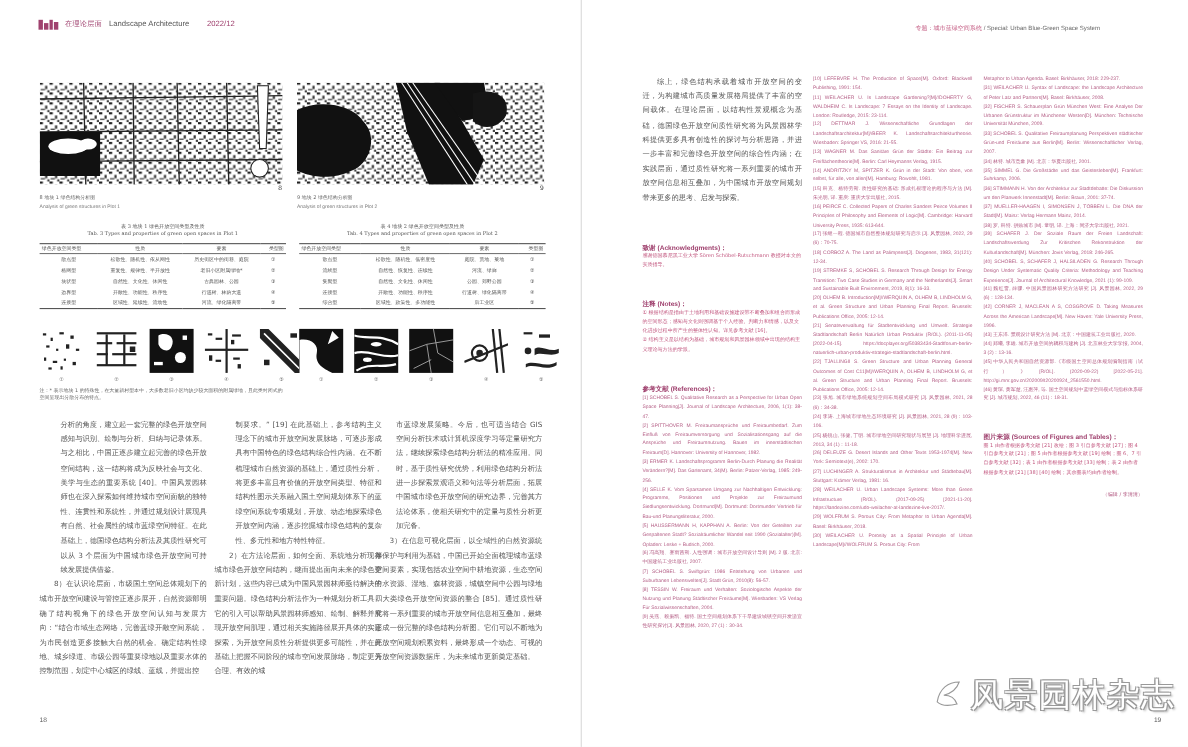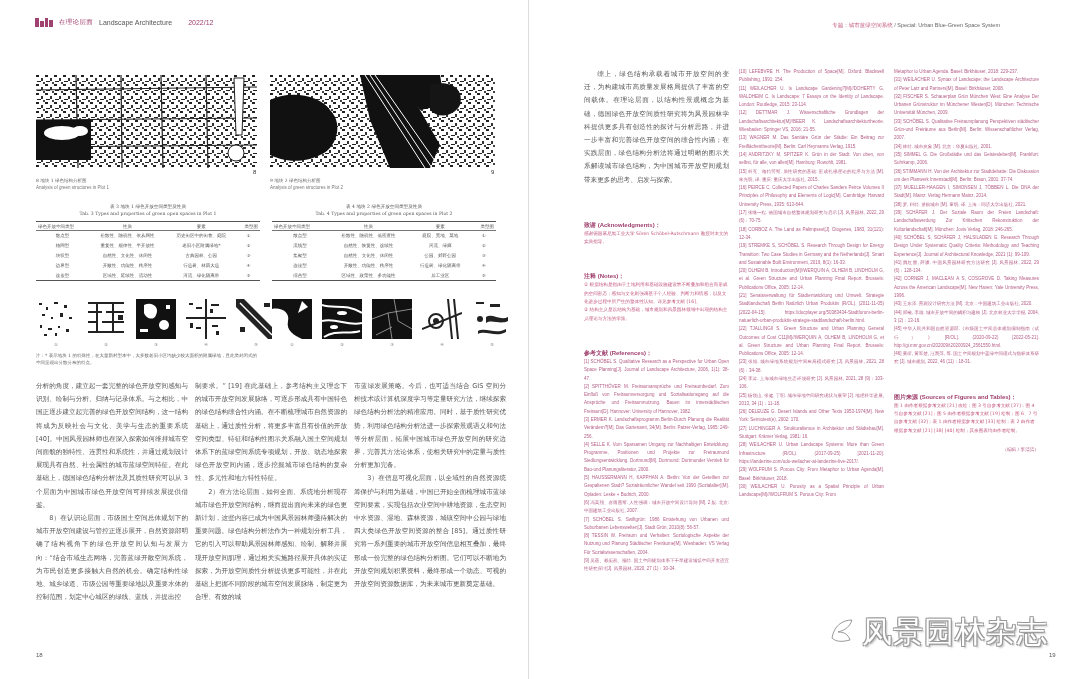--- a/index.html
+++ b/index.html
@@ -32,21 +32,21 @@
   
   .thumbs{position:absolute;display:flex;gap:9px;}
   .thumb{display:flex;flex-direction:column;align-items:center;}
   .thumb .img{width:40px;height:40px;background:#fff;overflow:hidden;}
   .thumb .img svg{width:100%;height:100%;display:block;}
   .thumb .lbl{font-size:4.5px;color:#777;margin-top:3px;}
   .note{position:absolute;font-size:4.5px;color:#666;line-height:7px;font-family:"DejaVu Sans",sans-serif;}
   
   .col{position:absolute;font-size:6.6px;line-height:13.2px;color:#555;text-align:justify;font-family:"DejaVu Sans",sans-serif;}
   .col p{text-indent:2em;}
-  .col p.noind{text-indent:0;}
+  .col p.noind{text-indent:0;margin-left:19px;}
   .pg-num{position:absolute;font-size:6px;color:#555;font-family:"Liberation Sans",sans-serif;}
   
   .rcol{position:absolute;font-family:"DejaVu Sans",sans-serif;}
   .conc{font-size:6.6px;line-height:13.2px;color:#555;text-align:justify;}
   .conc p{text-indent:2em;}
   .sec-h{font-size:6px;color:#a0426f;margin-top:18px;font-family:"Liberation Sans",sans-serif;font-weight:bold;}
   .sec-b{font-size:4.6px;line-height:8.3px;color:#c2577f;}
   .refs{font-size:4.5px;line-height:8.3px;color:#b45e85;font-family:"Liberation Sans",sans-serif;}
   .refs div{text-align:justify;}
   .editor{text-align:right;font-size:4.6px;color:#b45e85;margin-top:12px;}
@@ -381,36 +381,36 @@
     <div class="note" style="left:36px;top:352px;width:224px;">注：* 表示地块 1 的特殊性，在大量新村型本中，大多数老旧小区均缺少较大面积的附属绿地，且此类封闭式的空间呈现出分散分布的特点。</div>
 
     <div class="col" style="left:36px;top:380px;width:152px;">
       <p class="noind">分析的角度，建立起一套完整的绿色开放空间感知与识别、绘制与分析、归纳与记录体系。与之相比，中国正逐步建立起完善的绿色开放空间结构，这一结构将成为反映社会与文化、美学与生态的重要系统 [40]。中国风景园林师也在深入探索如何维持城市空间面貌的独特性、连贯性和系统性，并通过规划设计展现具有自然、社会属性的城市蓝绿空间特征。在此基础上，德国绿色结构分析法及其质性研究可以从 3 个层面为中国城市绿色开放空间可持续发展提供借鉴。</p>
       <p>8）在认识论层面，市级国土空间总体规划下的城市开放空间建设与管控正逐步展开，自然资源部明确了结构视角下的绿色开放空间认知与发展方向：“结合市域生态网络，完善蓝绿开敞空间系统，为市民创造更多接触大自然的机会。确定结构性绿地、城乡绿道、市级公园等重要绿地以及重要水体的控制范围，划定中心城区的绿线、蓝线，并提出控</p>
     </div>
     <div class="col" style="left:195px;top:380px;width:152px;">
       <p class="noind">制要求。” [19] 在此基础上，参考结构主义理念下的城市开放空间发展脉络，可逐步形成具有中国特色的绿色结构综合性内涵。在不断梳理城市自然资源的基础上，通过质性分析，将更多丰富且有价值的开放空间类型、特征和结构性图示关系融入国土空间规划体系下的蓝绿空间系统专项规划，开放、动态地探索绿色开放空间内涵，逐步挖掘城市绿色结构的复杂性、多元性和地方特性特征。</p>
       <p>2）在方法论层面，如何全面、系统地分析现存城市绿色开放空间结构，继而提出面向未来的绿色更新计划，这些内容已成为中国风景园林师亟待解决的重要问题。绿色结构分析法作为一种规划分析工具，它的引入可以帮助风景园林师感知、绘制、解释并展现开放空间肌理，通过相关实施路径展开具体的实证探索，为开放空间质性分析提供更多可能性，并在此基础上把握不同阶段的城市空间发展脉络，制定更为合理、有效的城</p>
     </div>
-    <div class="col" style="left:354px;top:380px;width:152px;">
+    <div class="col" style="left:341px;top:380px;width:152px;">
       <p class="noind">市蓝绿发展策略。今后，也可适当结合 GIS 空间分析技术或计算机深度学习等定量研究方法，继续探索绿色结构分析法的精准应用。同时，基于质性研究优势，利用绿色结构分析法进一步探索景观语义和句法等分析层面，拓展中国城市绿色开放空间的研究边界，完善其方法论体系，使相关研究中的定量与质性分析更加完备。</p>
       <p>3）在信息可视化层面，以全域性的自然资源统筹保护与利用为基础，中国已开始全面梳理城市蓝绿空间要素，实现包括农业空间中耕地资源，生态空间中水资源、湿地、森林资源，城镇空间中公园与绿地四大类绿色开放空间资源的整合 [85]。通过质性研究将一系列重要的城市开放空间信息相互叠加，最终形成一份完整的绿色结构分析图。它们可以不断地为开放空间规划积累资料，最终形成一个动态、可视的开放空间资源数据库，为未来城市更新奠定基础。</p>
     </div>
 
     <div class="pg-num" style="left:36px;top:652px;">18</div>
   </div>
 
   <div class="page right">
     <div class="hdr-right">
       <span class="pink">专题：城市蓝绿空间系统</span><span> / Special: Urban Blue-Green Space System</span>
     </div>
 
     <div class="rcol" style="left:55px;top:68px;width:145px;">
       <div class="conc">
-          <p>综上，绿色结构承载着城市开放空间的变迁，为构建城市高质量发展格局提供了丰富的空间载体。在理论层面，以结构性景观概念为基础，德国绿色开放空间质性研究将为风景园林学科提供更多具有创造性的探讨与分析思路，并进一步丰富和完善绿色开放空间的综合性内涵；在实践层面，绿色结构分析法将通过明晰的图示关系解读城市绿色结构，为中国城市开放空间规划带来更多的思考、启发与探索。</p>
+          <p>综上，绿色结构承载着城市开放空间的变迁，为构建城市高质量发展格局提供了丰富的空间载体。在理论层面，以结构性景观概念为基础，德国绿色开放空间质性研究将为风景园林学科提供更多具有创造性的探讨与分析思路，并进一步丰富和完善绿色开放空间的综合性内涵；在实践层面，通过质性研究将一系列重要的城市开放空间信息相互叠加，为中国城市开放空间规划带来更多的思考、启发与探索。</p>
         </div>
       <div class="sec-h" style="margin-top:34px;">致谢 (Acknowledgments)：</div>
       <div class="sec-b">感谢德国慕尼黑工业大学 Sören Schöbel-Rutschmann 教授对本文的实质指导。</div>
       <div class="sec-h" style="margin-top:26px;">注释 (Notes)：</div>
       <div class="sec-b">① 根据结构是指由于土地利用和基础设施建设带不断叠加和组合而形成的空间形态；感知与文化则强调基于个人经验、判断力和情感，以及文化进步过程中所产生的整体性认知。详见参考文献 [16]。</div>
       <div class="sec-b">② 结构主义是以结构为基础，城市规划和风景园林领域中出现的结构主义理论与方法的学派。</div>
       <div class="sec-h" style="margin-top:26px;">参考文献 (References)：</div>
       <div class="refs">
         <div>[1] SCHÖBEL S. Qualitative Research as a Perspective for Urban Open Space Planning[J]. Journal of Landscape Architecture, 2006, 1(1): 38-47.</div>
         <div>[2] SPITTHÖVER M. Freiraumansprüche und Freiraumbedarf. Zum Einfluß von Freiraumversorgung und Sozialisationsgang auf die Ansprüche und Freiraumnutzung. Bauen im innerstädtischen Freiraum[D]. Hannover: University of Hannover, 1982.</div>
@@ -468,20 +468,20 @@
         <div>[45] 中华人民共和国自然资源部.《市级国土空间总体规划编制指南（试行）》[R/OL]. (2020-09-22) [2022-05-21]. http://gi.mnr.gov.cn/202009/t20200924_2561550.html.</div>
         <div>[46] 黄琛, 黄军楚, 汪惠萍, 等. 国土空间规划中蓝绿空间模式与指标体系研究 [J]. 城市规划, 2022, 46 (11)：18-31.</div>
       </div>
       <div class="sec-h" style="margin-top:26px;">图片来源 (Sources of Figures and Tables)：</div>
       <div class="sec-b">图 1 由作者根据参考文献 [21] 改绘；图 3 引自参考文献 [27]；图 4 引自参考文献 [21]；图 5 由作者根据参考文献 [19] 绘制；图 6、7 引自参考文献 [32]；表 1 由作者根据参考文献 [33] 绘制；表 2 由作者根据参考文献 [21] [38] [40] 绘制；其余图表均由作者绘制。</div>
       <div class="editor">（编辑 / 李清清）</div>
     </div>
 
     <div class="pg-num" style="left:520px;top:652px;">19</div>
 
-    <div class="watermark" style="right:32px;top:612px;">
+    <div class="watermark" style="right:12px;top:612px;">
       <svg class="wm-mark" viewBox="0 0 28 28">
         <path d="M4 22 C6 10 14 4 24 4 C22 10 18 14 10 16 C16 16 20 18 22 24 C14 26 8 26 4 22 Z" fill="#fff" stroke="#999" stroke-width="1"></path>
       </svg>
       <span>风景园林杂志</span>
     </div>
   </div>
 </div>
 
 </body></html>

